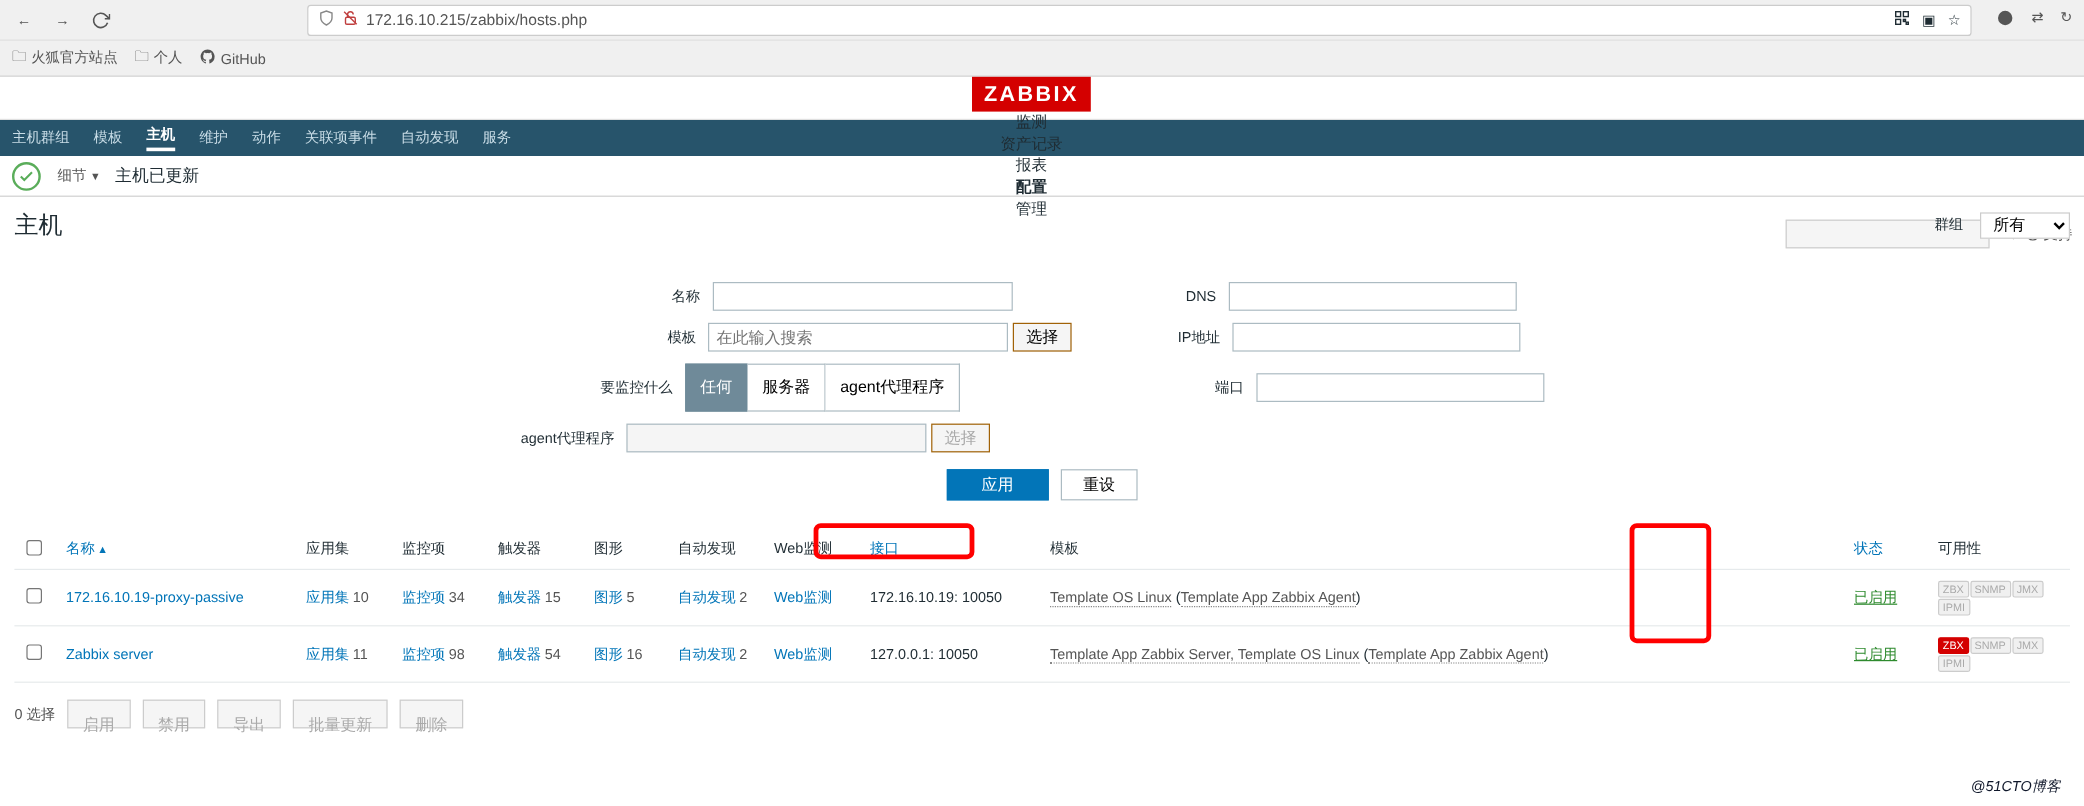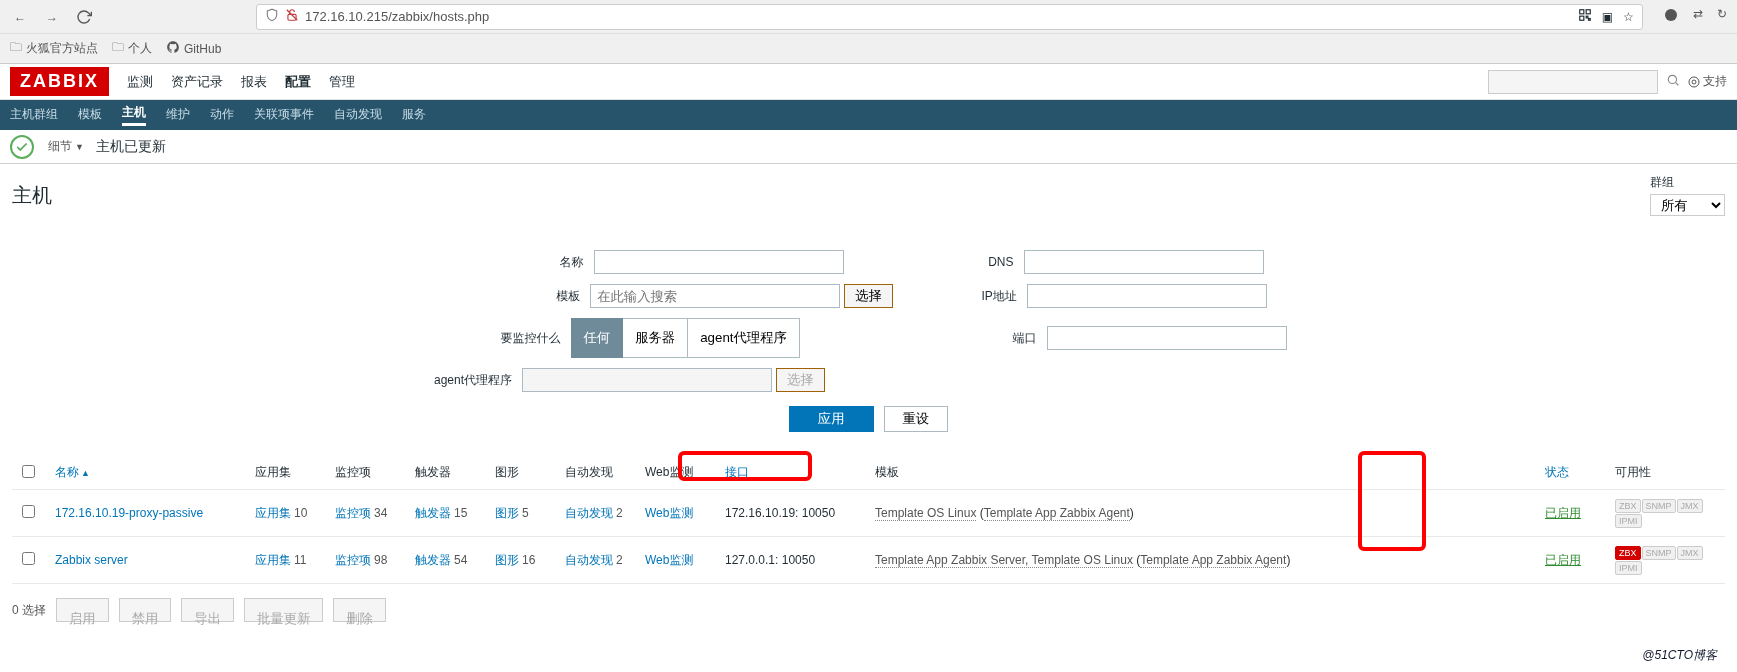--- a/index.html
+++ b/index.html
@@ -5,38 +5,38 @@
 * { box-sizing: border-box; margin: 0; padding: 0; }
 body { font-family: Arial, "Microsoft YaHei", sans-serif; font-size: 12px; background: #fff; color: #1f2c33; width: 1737px; }
 .browser-bar { height: 34px; background: #f0f0f0; display: flex; align-items: center; padding: 0 10px; border-bottom: 1px solid #ddd; }
 .browser-bar .nav-btn { width: 20px; height: 20px; display: flex; align-items: center; justify-content: center; margin-right: 12px; color: #555; cursor: pointer; }
 .url-bar { flex: 1; display: flex; align-items: center; background: #fff; border: 1px solid #ccc; border-radius: 3px; height: 26px; padding: 0 8px; margin: 0 10px 0 150px; }
 .url-bar .url-icon { margin-right: 6px; color: #888; }
 .url-bar .url-text { flex: 1; color: #555; font-size: 13px; }
 .browser-right-icons { display: flex; gap: 14px; margin-left: 10px; color: #555; }
 .bookmark-bar { height: 30px; background: #f0f0f0; display: flex; align-items: center; padding: 0 10px; border-bottom: 1px solid #ccc; gap: 14px; font-size: 12px; color: #555; }
 .bookmark-bar .bm { display: flex; align-items: center; gap: 4px; cursor: pointer; }
-.top-nav { height: 36px; background: #fff; display: flex; align-items: center; padding: 0 10px; border-bottom: 1px solid #e0e0e0; }
+.top-nav { height: 36px; background: #fff; display: flex; align-items: center; padding: 0 10px; border-bottom: 1px solid #e0e0e0; flex-direction: column; }
 .logo { background: #d40000; color: #fff; font-weight: bold; font-size: 18px; padding: 4px 10px; letter-spacing: 2px; margin-right: 18px; }
 .top-nav .menu-item { margin-right: 18px; color: #1f2c33; cursor: pointer; font-size: 13px; }
 .top-nav .menu-item.active { font-weight: bold; }
 .top-nav-right { margin-left: auto; display: flex; align-items: center; gap: 8px; }
 .search-box { border: 1px solid #ccc; background: #f5f5f5; height: 24px; width: 170px; padding: 0 6px; }
 .support-link { color: #555; font-size: 12px; display: flex; align-items: center; gap: 3px; }
 .sub-nav { height: 30px; background: #27546b; display: flex; align-items: center; padding: 0 10px; }
 .sub-nav .sub-item { color: #c9dde7; margin-right: 20px; cursor: pointer; font-size: 12px; padding-bottom: 2px; }
 .sub-nav .sub-item.active { color: #fff; border-bottom: 3px solid #fff; font-weight: bold; }
 .notice-bar { height: 34px; background: #fff; border-bottom: 1px solid #d0d0d0; display: flex; align-items: center; padding: 0 10px; }
 .notice-circle { width: 24px; height: 24px; border: 2px solid #5aad5a; border-radius: 50%; display: flex; align-items: center; justify-content: center; margin-right: 14px; }
 .notice-circle svg { stroke: #5aad5a; }
 .notice-detail { color: #555; margin-right: 12px; display: flex; align-items: center; cursor: pointer; }
 .notice-text { font-size: 14px; }
 .page-header { display: flex; align-items: center; padding: 10px 12px; }
 .page-title { font-size: 20px; font-weight: normal; }
-.page-header-right { margin-left: auto; display: flex; gap: 3px; font-size: 12px; flex-direction: column; }
+.page-header-right { margin-left: auto; display: flex; align-items: center; gap: 14px; font-size: 12px; }
 .group-select { border: 1px solid #ccc; height: 22px; padding: 0 20px 0 6px; background: #fff; }
 .filter-area { padding: 24px 12px 12px; }
 .filter-row { display: flex; justify-content: center; gap: 60px; margin-bottom: 10px; }
 .filter-pair { display: flex; align-items: center; }
 .filter-label { width: 110px; text-align: right; margin-right: 10px; color: #1f2c33; font-size: 12px; }
 .filter-input { border: 1px solid #acbbc2; height: 24px; width: 250px; padding: 0 6px; }
 .filter-input.sm { width: 240px; }
 .filter-select-btn { border: 1px solid #a16207; background: #f5f5f5; height: 24px; padding: 0 10px; margin-left: 4px; cursor: pointer; }
 .filter-select-btn[disabled] { color: #aaa; cursor: default; }
 .btn-group { display: flex; }

